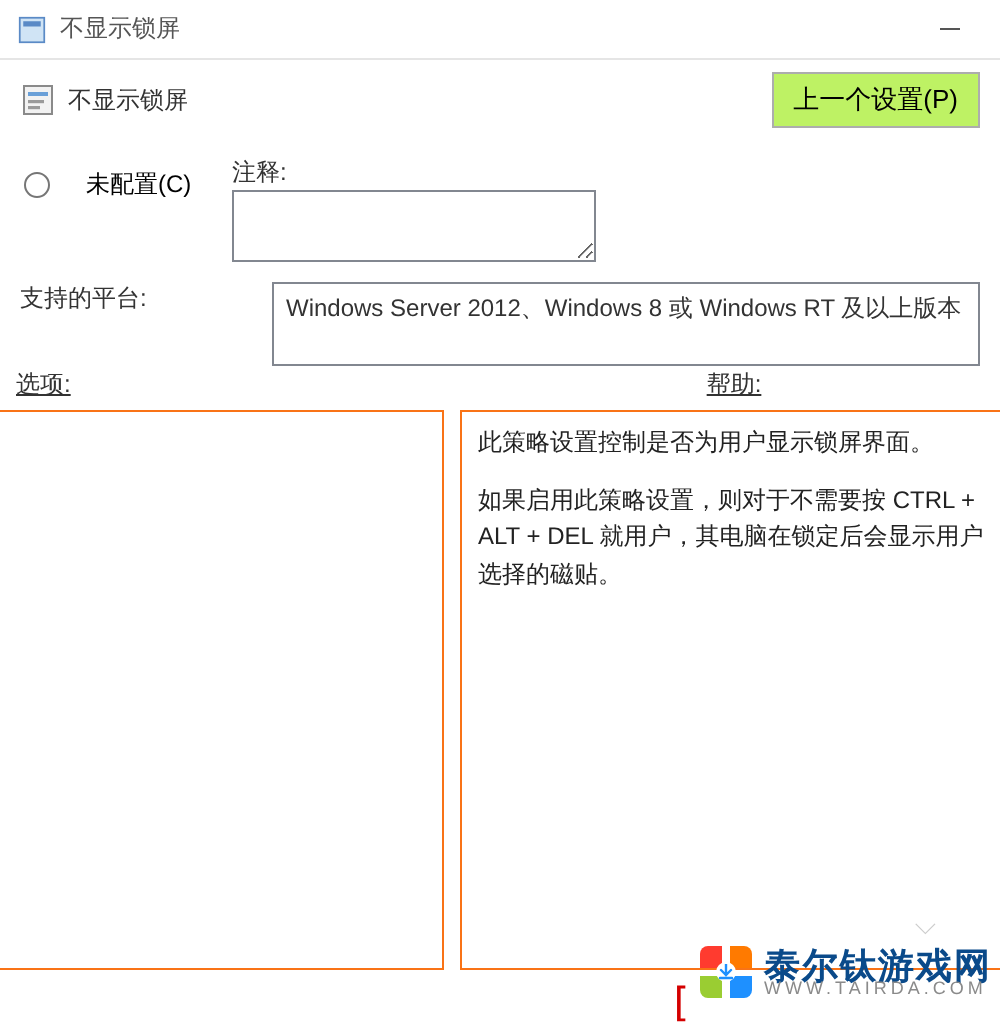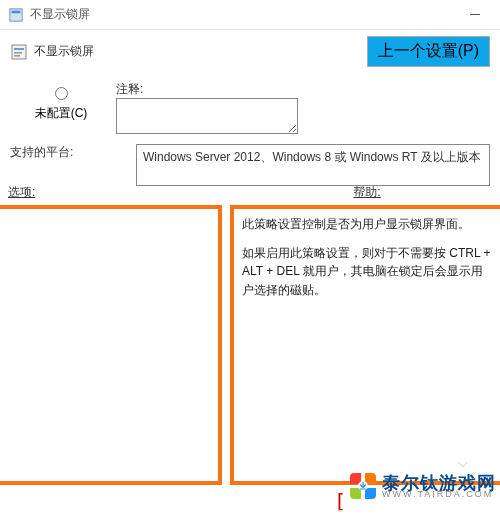--- a/index.html
+++ b/index.html
@@ -44,37 +44,36 @@
     padding: 6px 10px 10px 10px;
   }
   .policy-row .picon {
     width: 18px; height: 18px; margin-right: 6px;
     display:inline-flex; align-items:center; justify-content:center;
   }
   .policy-name { flex: 1; color:#333; }
   .nav-btns { display:flex; gap:6px; }
   .btn {
     border: 1px solid #adadad;
-    background: #0ea5e9;
+    background: #bef264;
     padding: 4px 10px;
-    font-size: 16px;
+    font-size: 13px;
     font-family: inherit;
   }
 
   
   .config-area {
     display:flex;
     padding: 0 10px 0 10px;
     align-items: flex-start;
   }
   .radio-col { width: 100px; padding-top: 6px; }
   .radio-item {
-    display:flex; align-items:center; gap:5px;
+    display:flex; align-items:center; gap:18px;
     padding: 4px 0 4px 2px;
-    flex-direction: column;
   }
   .radio-item input { margin:0; }
   .hl-box {
     border: 2px solid #d40000;
     padding: 2px 2px 4px 2px;
     margin-top: 2px;
   }
 
   .right-col { flex:1; padding-left:6px; }
   .lbl-row { display:flex; align-items:flex-start; margin-bottom:4px;flex-direction:column;}
@@ -106,21 +105,21 @@
     display:flex; flex-direction:column;
   }
   .col-left { width:226px; }
   .col-right { flex:1;align-items:center; }
   .col-label {
     padding: 2px 0 4px 8px;
     color:#333;
     text-decoration:underline;
   }
   .panel {
-    border:4px solid #f97316;
+    border:1px solid #f97316;
     margin: 0 4px 0 6px;
     height: 280px;
     padding:6px 8px;
     overflow:hidden;
     color:#222;
     line-height:1.55;
   }
   .col-right .panel { margin-left:4px; margin-right:0; border-right:0; }
   .col-left .panel { border-left:0; margin-left:0; }
 

